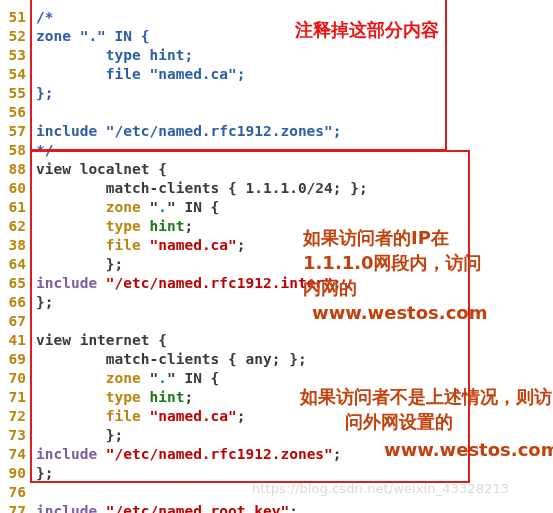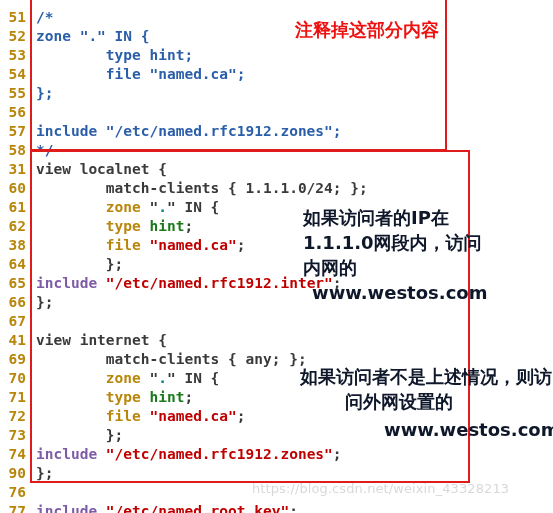--- a/index.html
+++ b/index.html
@@ -83,21 +83,21 @@
   
   .anno {
     position: absolute;
     font-family: "DejaVu Sans", "Liberation Sans", sans-serif;
     font-weight: bold;
     font-size: 18px;
     line-height: 21px;
     white-space: nowrap;
   }
   .anno-red  { color: #ee1111; }
-  .anno-blue { color: #0f172a; }
+  .anno-blue { color: #c2410c; margin-top: 20px; }
 
   #anno-comment-out { left: 295px; top: 19px; }
 
   #anno-localnet-1 { left: 303px; top: 207px; }
   #anno-localnet-2 { left: 303px; top: 232px; }
   #anno-localnet-3 { left: 303px; top: 257px; }
   #anno-localnet-4 { left: 312px; top: 282px; }
 
   #anno-internet-1 { left: 300px; top: 366px; }
   #anno-internet-2 { left: 345px; top: 391px; }
@@ -120,21 +120,21 @@
 
 <div id="code-block">
     <div class="code-line"><span class="ln">51</span><span class="code-text"><span class="t-comment">/*</span></span></div>
     <div class="code-line"><span class="ln">52</span><span class="code-text"><span class="t-comment">zone "." IN {</span></span></div>
     <div class="code-line"><span class="ln">53</span><span class="code-text"><span class="t-comment">        type hint;</span></span></div>
     <div class="code-line"><span class="ln">54</span><span class="code-text"><span class="t-comment">        file "named.ca";</span></span></div>
     <div class="code-line"><span class="ln">55</span><span class="code-text"><span class="t-comment">};</span></span></div>
     <div class="code-line"><span class="ln">56</span><span class="code-text"><span class="t-comment"></span></span></div>
     <div class="code-line"><span class="ln">57</span><span class="code-text"><span class="t-comment">include "/etc/named.rfc1912.zones";</span></span></div>
     <div class="code-line"><span class="ln">58</span><span class="code-text"><span class="t-comment">*/</span></span></div>
-    <div class="code-line"><span class="ln">31</span><span class="code-text"><span class="t-plain">view localnet {</span></span></div>
+    <div class="code-line"><span class="ln">88</span><span class="code-text"><span class="t-plain">view localnet {</span></span></div>
     <div class="code-line"><span class="ln">60</span><span class="code-text"><span class="t-plain">        match-clients { 1.1.1.0/24; };</span></span></div>
     <div class="code-line"><span class="ln">61</span><span class="code-text"><span class="t-plain">        </span><span class="t-keyword">zone</span><span class="t-plain"> "</span><span class="t-teal">.</span><span class="t-plain">" IN {</span></span></div>
     <div class="code-line"><span class="ln">62</span><span class="code-text"><span class="t-plain">        </span><span class="t-keyword">type</span><span class="t-plain"> </span><span class="t-value">hint</span><span class="t-plain">;</span></span></div>
     <div class="code-line"><span class="ln">38</span><span class="code-text"><span class="t-plain">        </span><span class="t-keyword">file</span><span class="t-plain"> </span><span class="t-string">"named.ca"</span><span class="t-plain">;</span></span></div>
     <div class="code-line"><span class="ln">64</span><span class="code-text"><span class="t-plain">        };</span></span></div>
     <div class="code-line"><span class="ln">65</span><span class="code-text"><span class="t-include">include</span><span class="t-plain"> </span><span class="t-string">"/etc/named.rfc1912.inter"</span><span class="t-plain">;</span></span></div>
     <div class="code-line"><span class="ln">66</span><span class="code-text"><span class="t-plain">};</span></span></div>
     <div class="code-line"><span class="ln">67</span><span class="code-text"><span class="t-plain"></span></span></div>
     <div class="code-line"><span class="ln">41</span><span class="code-text"><span class="t-plain">view internet {</span></span></div>
     <div class="code-line"><span class="ln">69</span><span class="code-text"><span class="t-plain">        match-clients { any; };</span></span></div>

